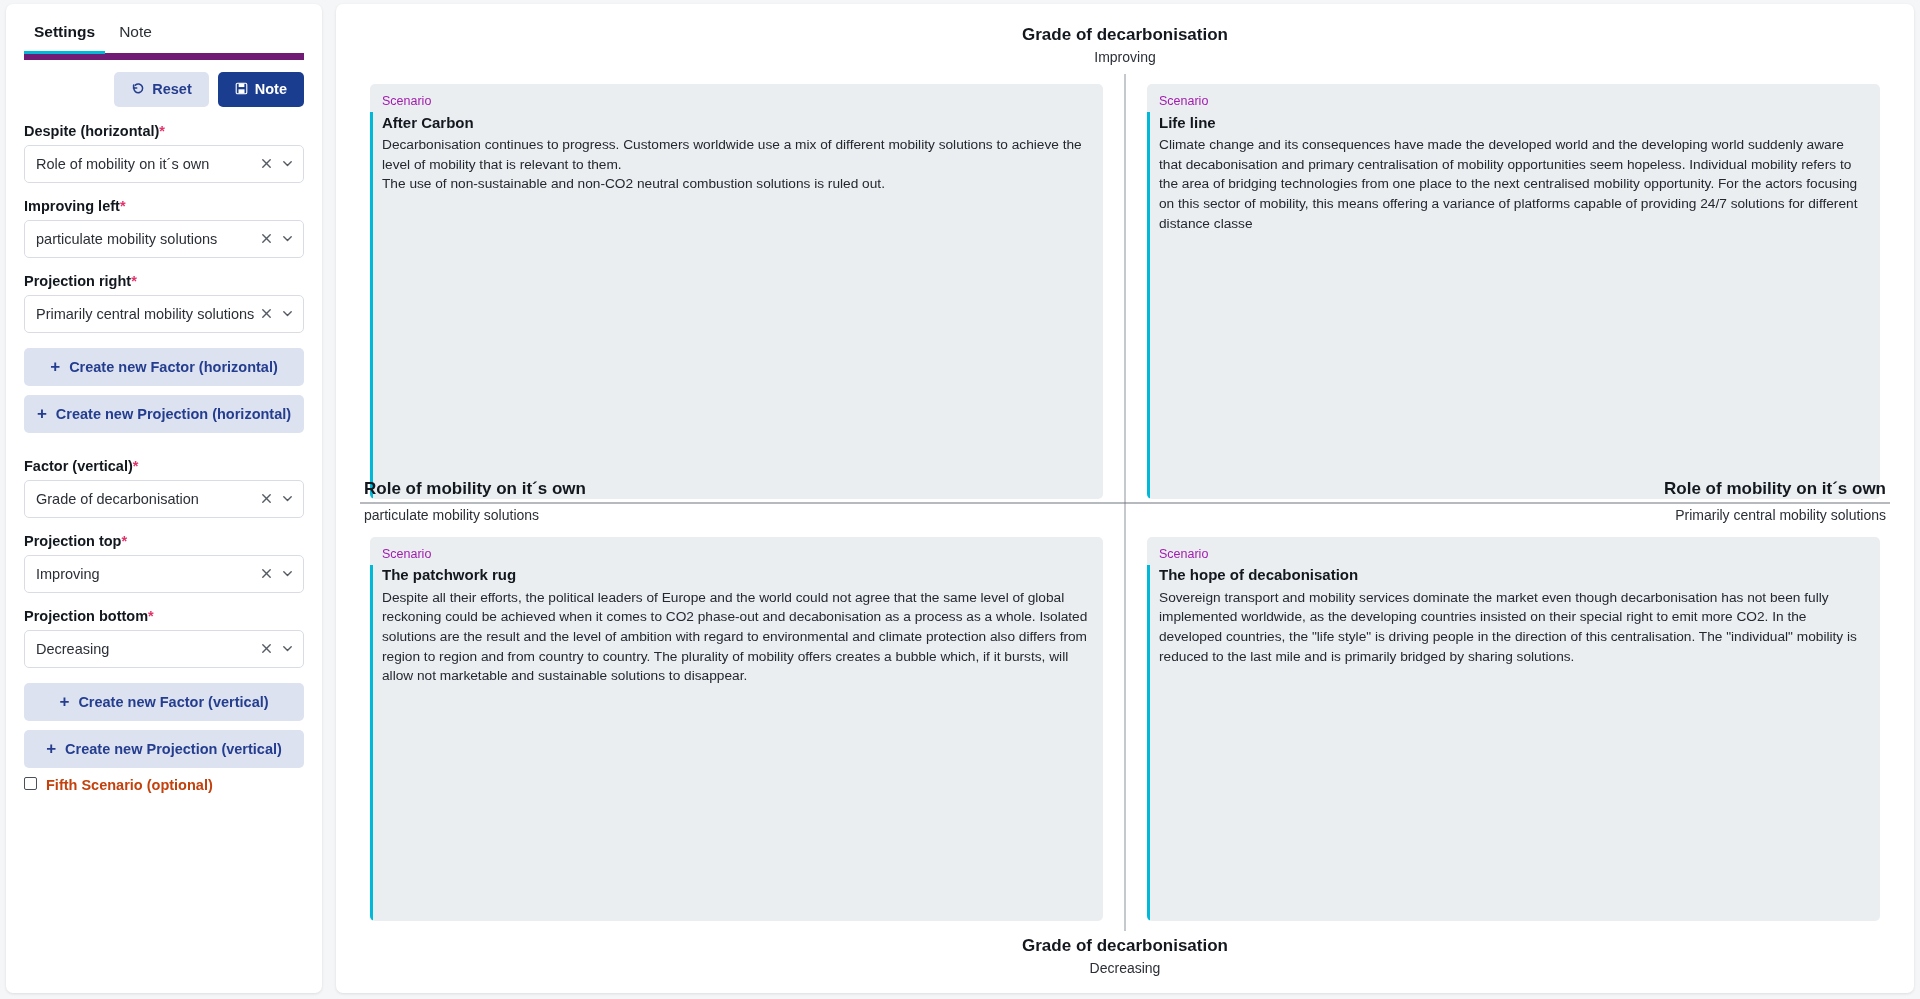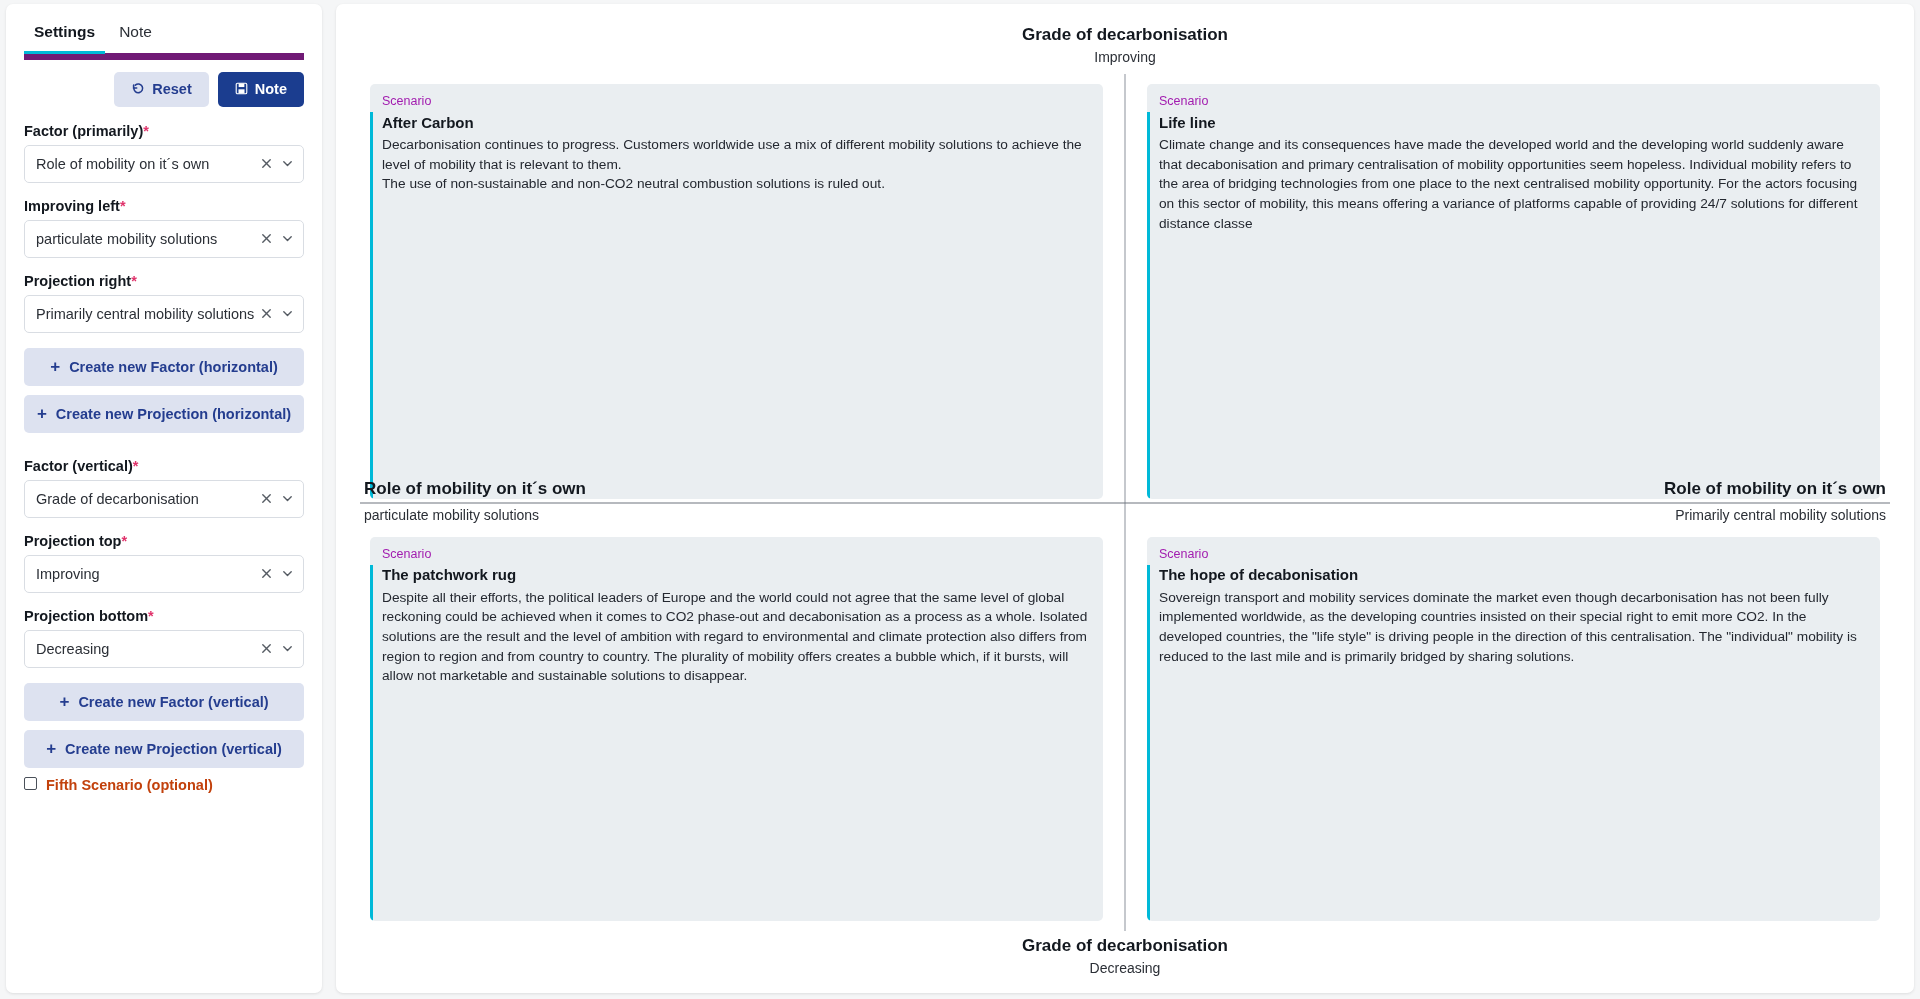--- a/index.html
+++ b/index.html
@@ -306,21 +306,21 @@
             <rect x="1.5" y="1.5" width="13" height="13" rx="1.6"></rect>
             <rect x="4.5" y="1.8" width="7" height="4.4" fill="#ffffff" stroke="none"></rect>
             <rect x="4.3" y="9" width="7.4" height="5.2" fill="#ffffff" stroke="none"></rect>
           </svg>
         </span>
         <span>Note</span>
       </button>
     </div>
 
     <label class="field-label">
-      <span>Factor (primarily)</span><span class="req">*</span>
+      <span>Despite (horizontal)</span><span class="req">*</span>
     </label>
     <div class="select">
       <span>Role of mobility on it´s own</span>
       <span class="ctrls">
         <span class="ic"><svg width="13" height="13" viewBox="0 0 14 14" stroke="#555b63" stroke-width="1.5" fill="none" stroke-linecap="round">
               <path d="M3 3 L11 11 M11 3 L3 11"></path>
             </svg></span>
         <span class="ic"><svg width="13" height="13" viewBox="0 0 14 14" stroke="#555b63" stroke-width="1.5" fill="none" stroke-linecap="round" stroke-linejoin="round">
               <path d="M3 5.2 L7 9.2 L11 5.2"></path>
             </svg></span>

